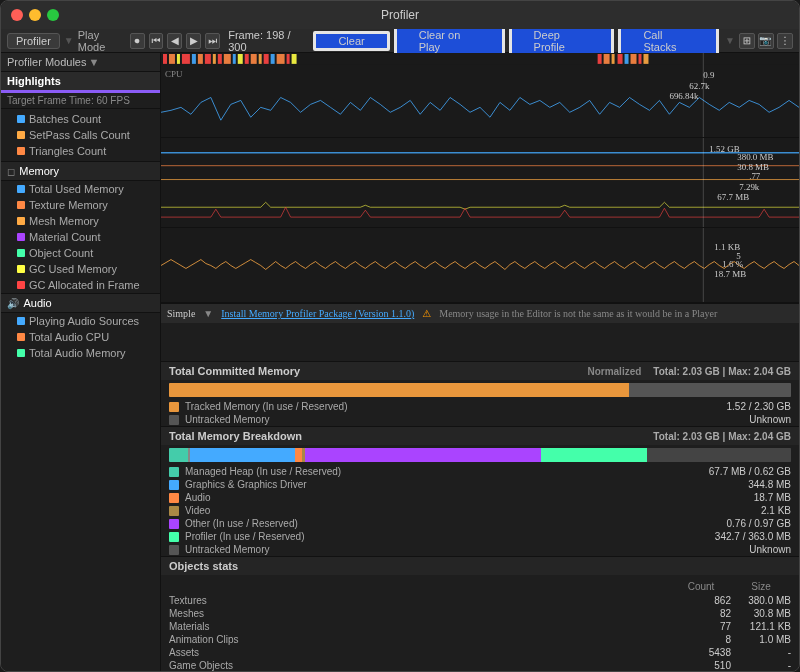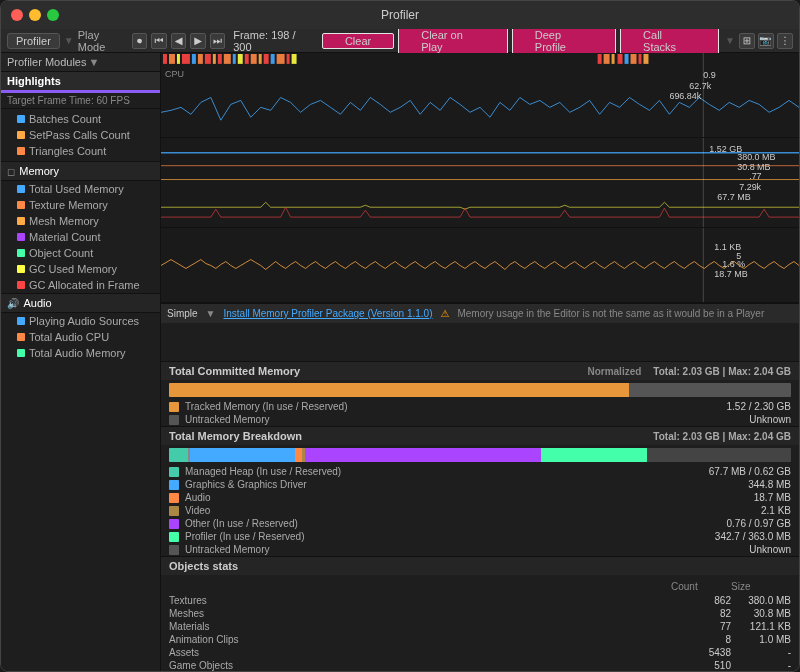--- a/index.html
+++ b/index.html
@@ -93,22 +93,22 @@
       justify-content: center;
       font-size: 10px;
       color: #ccc;
       cursor: pointer;
     }
 
     .toolbar-btn-text {
       font-size: 11px;
       color: #ccc;
       padding: 1px 22px;
-      background: #be185d;
-      border: 1px solid #e5e5e5;
+      background: #1d4ed8;
+      border: 3px solid #e5e5e5;
       border-radius: 2px;
       cursor: pointer;
     }
 
     .frame-info {
       font-size: 11px;
       color: #ccc;
       margin: 0 4px;
     }
 
@@ -139,20 +139,21 @@
       display: flex;
       flex-direction: column;
       overflow: hidden;
     }
 
     .graphs-area {
       flex: 1;
       overflow: hidden;
       display: flex;
       flex-direction: column;
+      font-family: Liberation Serif, serif;
     }
 
     .section-header {
       padding: 3px 6px;
       font-size: 11px;
       color: #fff;
       background: #252525;
       display: flex;
       align-items: center;
       gap: 4px;
@@ -350,21 +351,21 @@
     .objects-header-label {
       flex: 1;
       font-size: 10px;
       color: #888;
     }
 
     .objects-col-header {
       width: 60px;
       font-size: 10px;
       color: #888;
-      text-align: left;
+      text-align: center;
     }
 
     .objects-data-row {
       display: flex;
       padding: 1px 0;
     }
 
     .objects-data-label {
       flex: 1;
       font-size: 10px;

